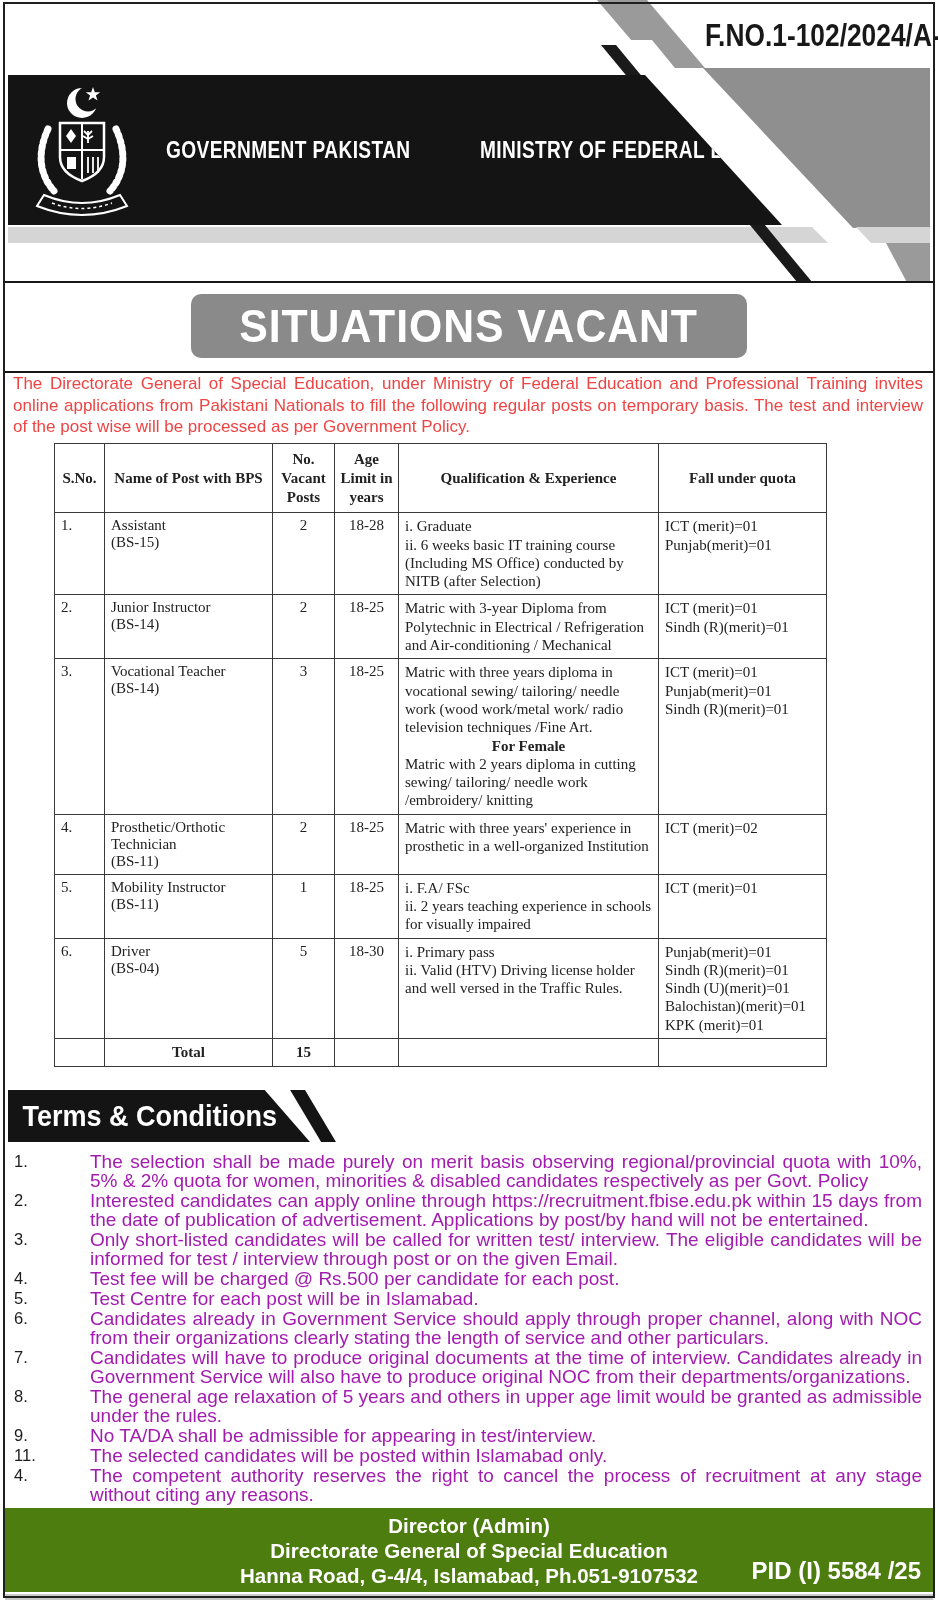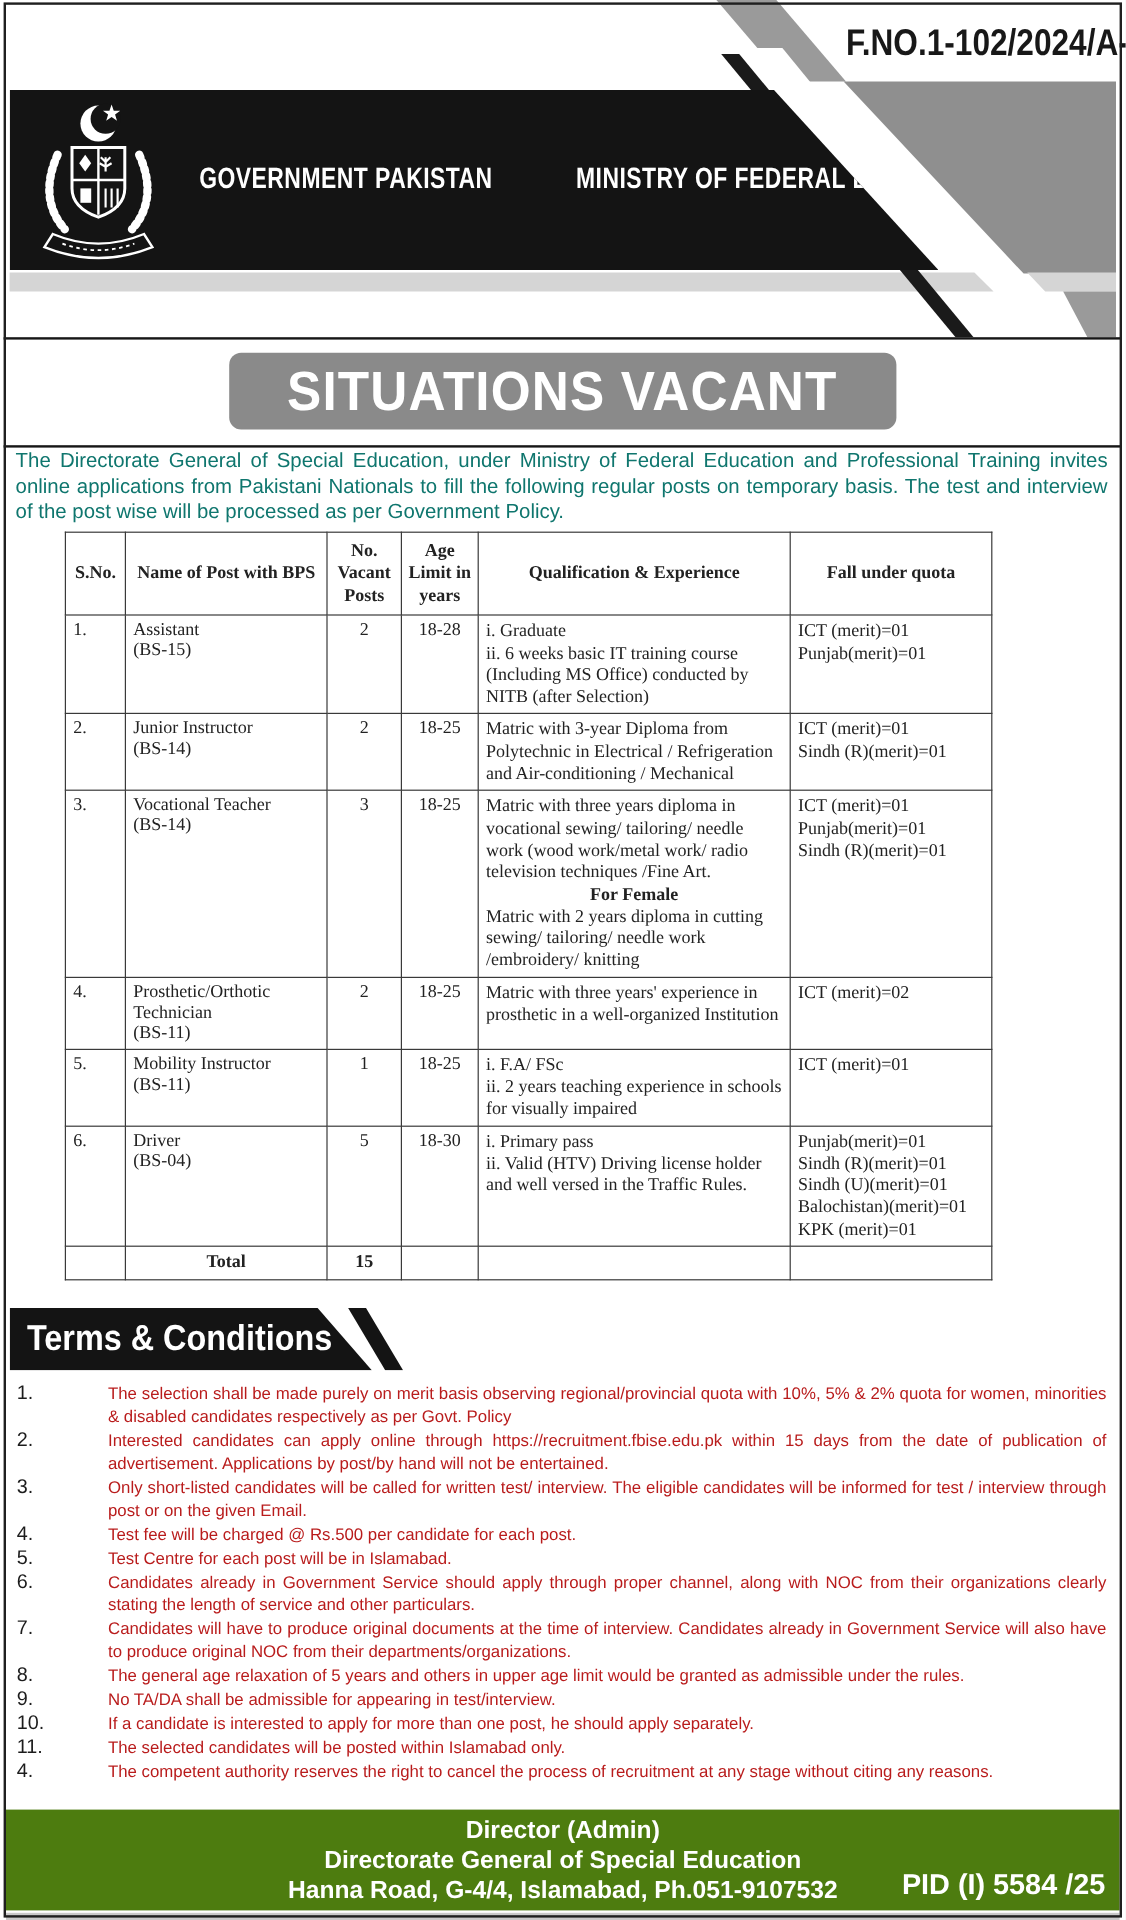--- a/index.html
+++ b/index.html
@@ -21,21 +21,21 @@
             transform:scaleX(.78);transform-origin:left center;letter-spacing:.5px;}
   
   .sv-section{position:absolute;left:3px;top:281px;width:932px;height:88px;background:#fff;
               border-top:2px solid #161616;border-bottom:2px solid #161616;z-index:5;}
   .sv-pill{position:absolute;left:50%;top:11px;transform:translateX(-50%);width:556px;height:64px;
            background:#8a8a8a;border-radius:10px;display:flex;align-items:center;justify-content:center;}
   .sv-text{color:#fff;font-weight:800;font-size:46px;letter-spacing:1px;white-space:nowrap;
            transform:scaleX(.93);}
   
   .intro{position:absolute;left:13px;top:373px;width:910px;font-size:17px;line-height:21.5px;
-         text-align:justify;color:#0f766e;z-index:5;}
+         text-align:justify;color:#ef4444;z-index:5;}
   
   .posts-table{position:absolute;left:54px;top:443px;z-index:5;border-collapse:collapse;
                font-family:"Liberation Serif",serif;font-size:15px;color:#222;table-layout:fixed;}
   .posts-table th,.posts-table td{border:1.5px solid #3a3a3a;vertical-align:top;padding:4px 6px;}
   .posts-table th{font-weight:bold;text-align:center;vertical-align:middle;line-height:1.25;padding:6px 2px;}
   .c-sno{width:50px;} .c-post{width:168px;} .c-vac{width:62px;} .c-age{width:64px;}
   .c-qual{width:260px;} .c-quota{width:168px;}
   .cell-center{text-align:center;}
   .q-line{line-height:1.22;}
   .center-bold{text-align:center;font-weight:bold;}
@@ -43,21 +43,21 @@
   
   .tc-banner{position:absolute;left:8px;top:1090px;width:302px;height:52px;background:#141414;
              clip-path:polygon(0 0,85% 0,100% 100%,0 100%);z-index:5;display:flex;align-items:center;}
   .tc-stripe{position:absolute;left:274px;top:1090px;width:62px;height:52px;background:#141414;
              clip-path:polygon(26% 0,50% 0,100% 100%,76% 100%);z-index:5;}
   .tc-text{color:#fff;font-weight:800;font-size:30px;padding-left:16px;white-space:nowrap;
            transform:scaleX(.9);transform-origin:left center;}
   .terms-list{position:absolute;left:14px;top:1152px;width:908px;z-index:5;}
   .term-item{display:flex;margin:0 0 1px 0;}
   .term-num{width:76px;flex:0 0 76px;font-size:16.5px;line-height:19px;}
-  .term-text{flex:1;font-size:14px;line-height:19px;text-align:justify;color:#b91c1c;}
+  .term-text{flex:1;font-size:19px;line-height:19px;text-align:justify;color:#a21caf;}
   
   .footer{position:absolute;left:5px;top:1508px;width:928px;height:84px;background:#4d7c0f;z-index:30;
           color:#fff;text-align:center;padding-top:5px;box-sizing:border-box;}
   .footer-line{font-weight:bold;font-size:20.5px;line-height:25px;}
   .pid{position:absolute;right:12px;bottom:7px;font-weight:800;font-size:24px;color:#fff;}
   .bottom-strip{position:absolute;left:5px;top:1594px;width:928px;height:6px;background:#c9c9c9;z-index:30;}
 </style>
 </head>
 <body>
 
@@ -286,24 +286,20 @@
     </div>
     <div class="term-item">
       <div class="term-num">8.</div>
       <div class="term-text">The general age relaxation of 5 years and others in upper age limit would be granted as admissible under the rules.</div>
     </div>
     <div class="term-item">
       <div class="term-num">9.</div>
       <div class="term-text">No TA/DA shall be admissible for appearing in test/interview.</div>
     </div>
     <div class="term-item">
-      <div class="term-num">10.</div>
-      <div class="term-text">If a candidate is interested to apply for more than one post, he should apply separately.</div>
-    </div>
-    <div class="term-item">
       <div class="term-num">11.</div>
       <div class="term-text">The selected candidates will be posted within Islamabad only.</div>
     </div>
     <div class="term-item">
       <div class="term-num">4.</div>
       <div class="term-text">The competent authority reserves the right to cancel the process of recruitment at any stage without citing any reasons.</div>
     </div>
   </div>
 
   <div class="footer">

